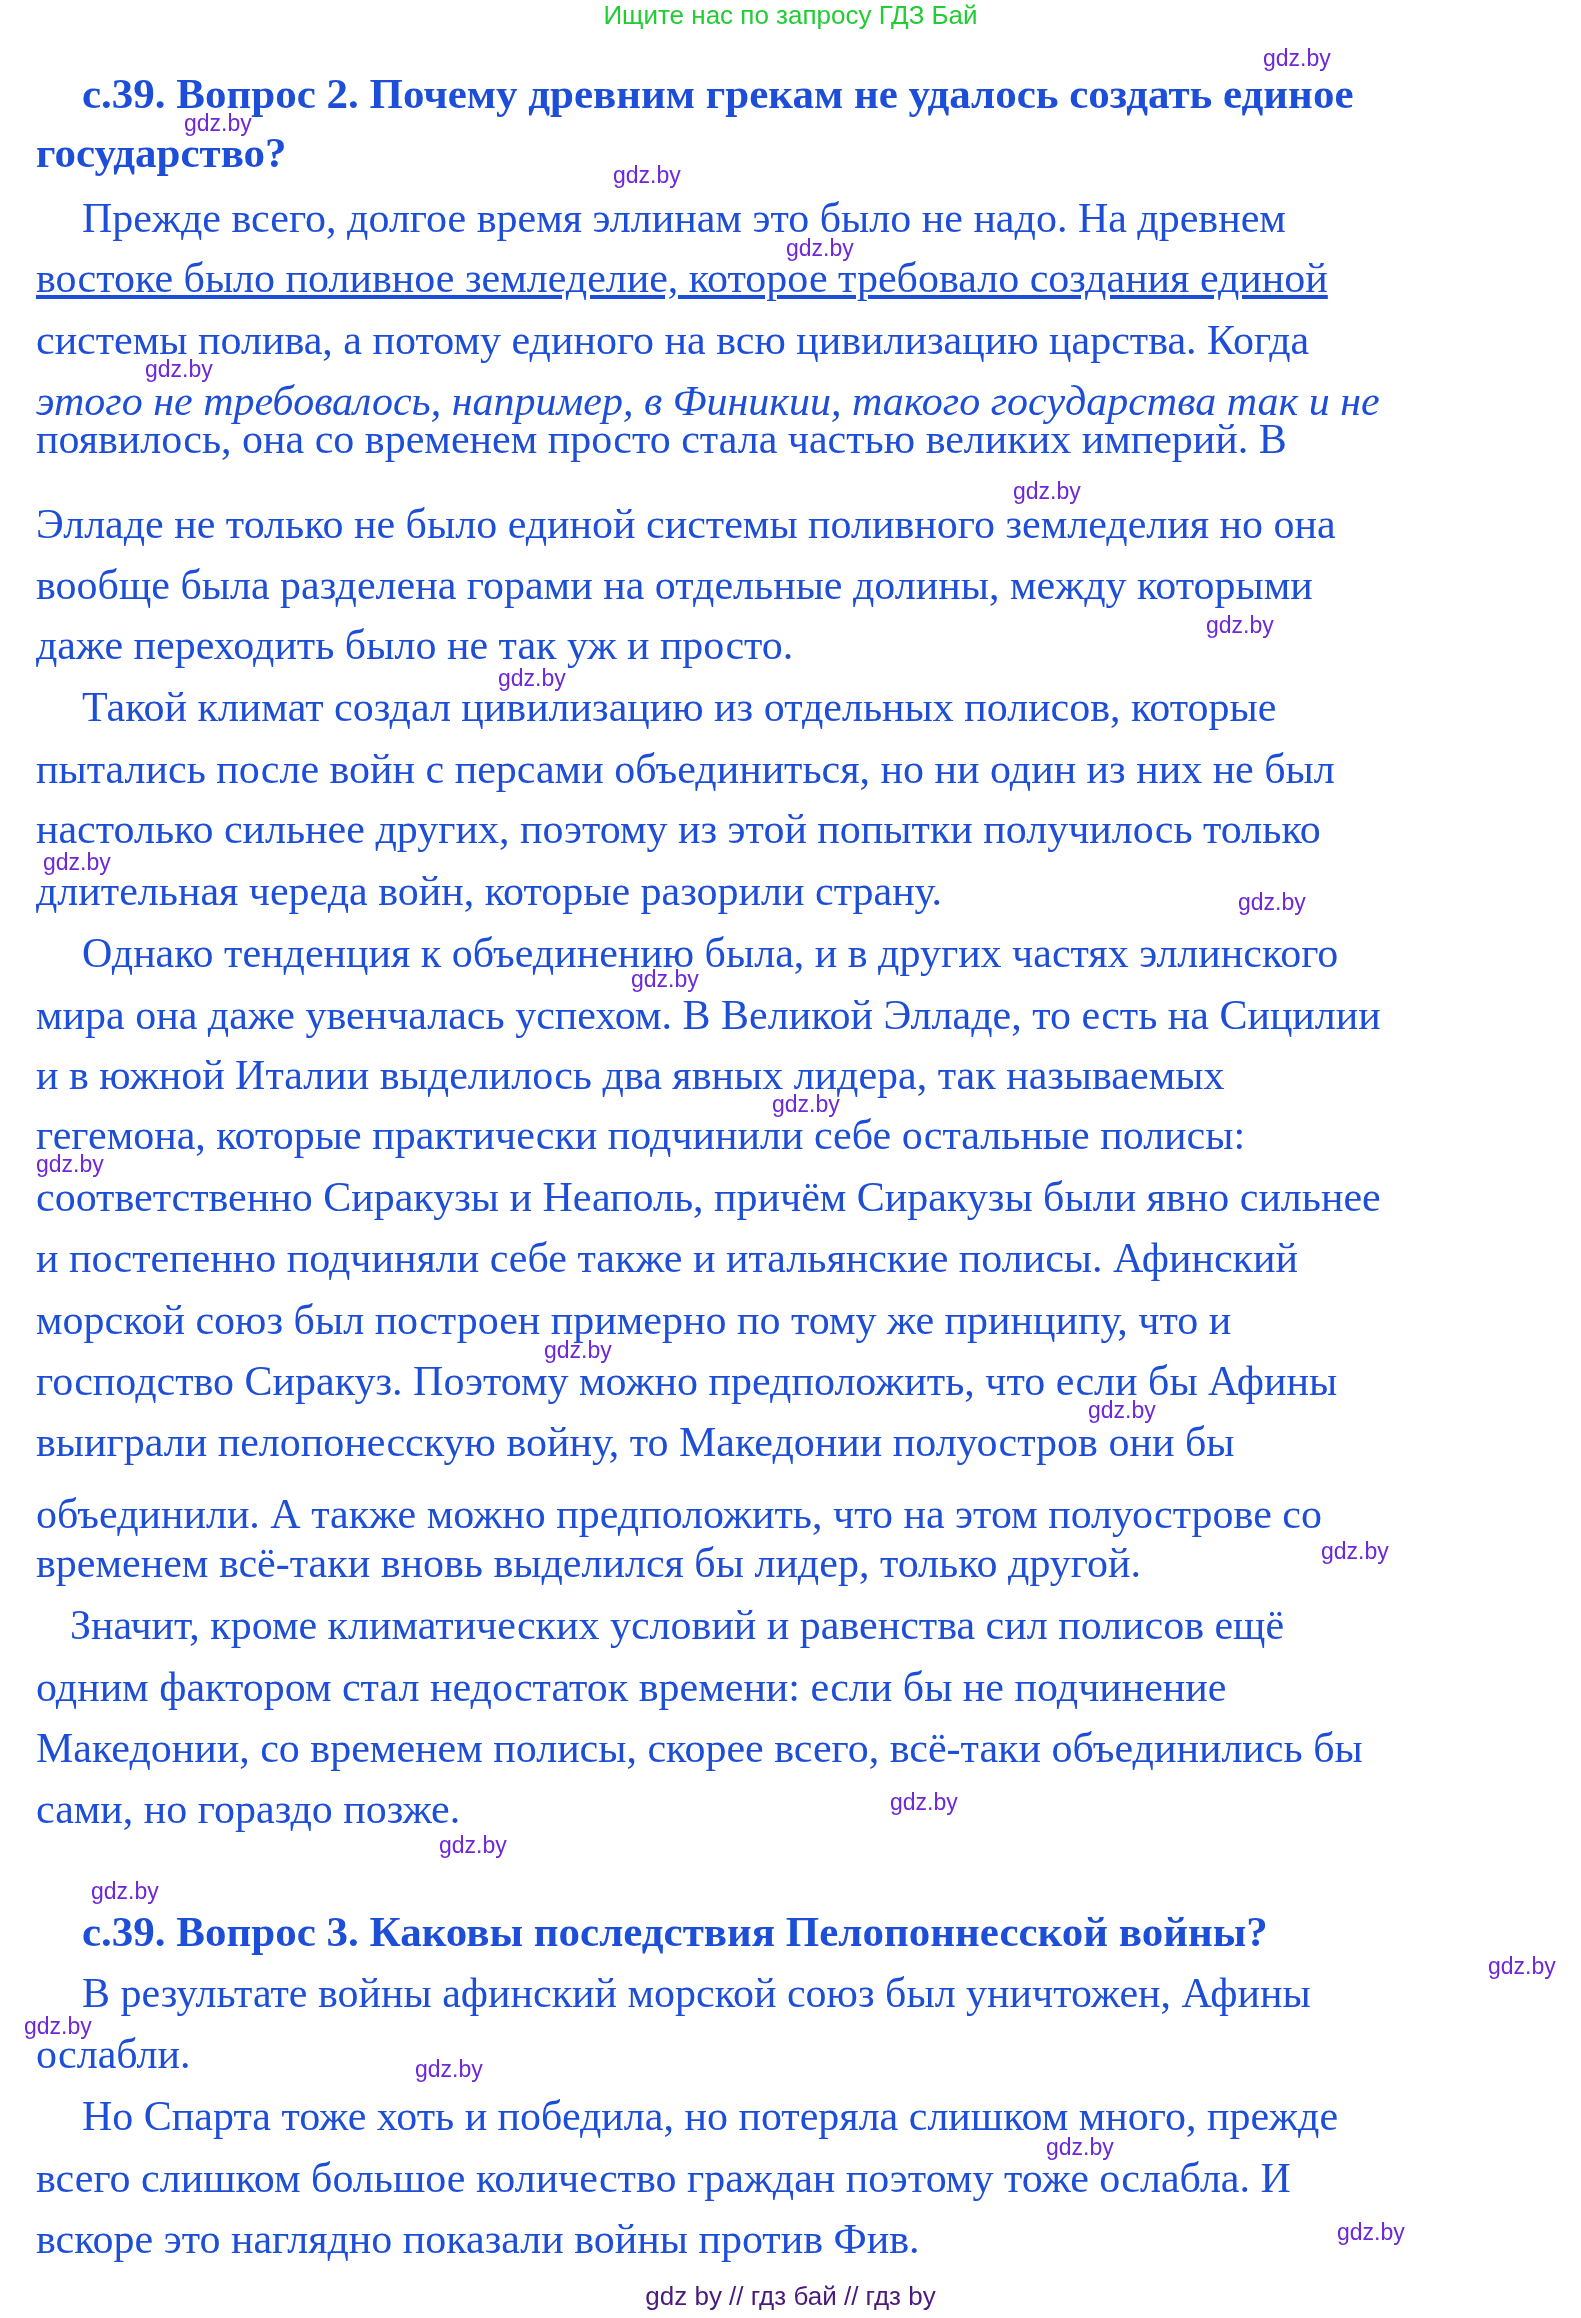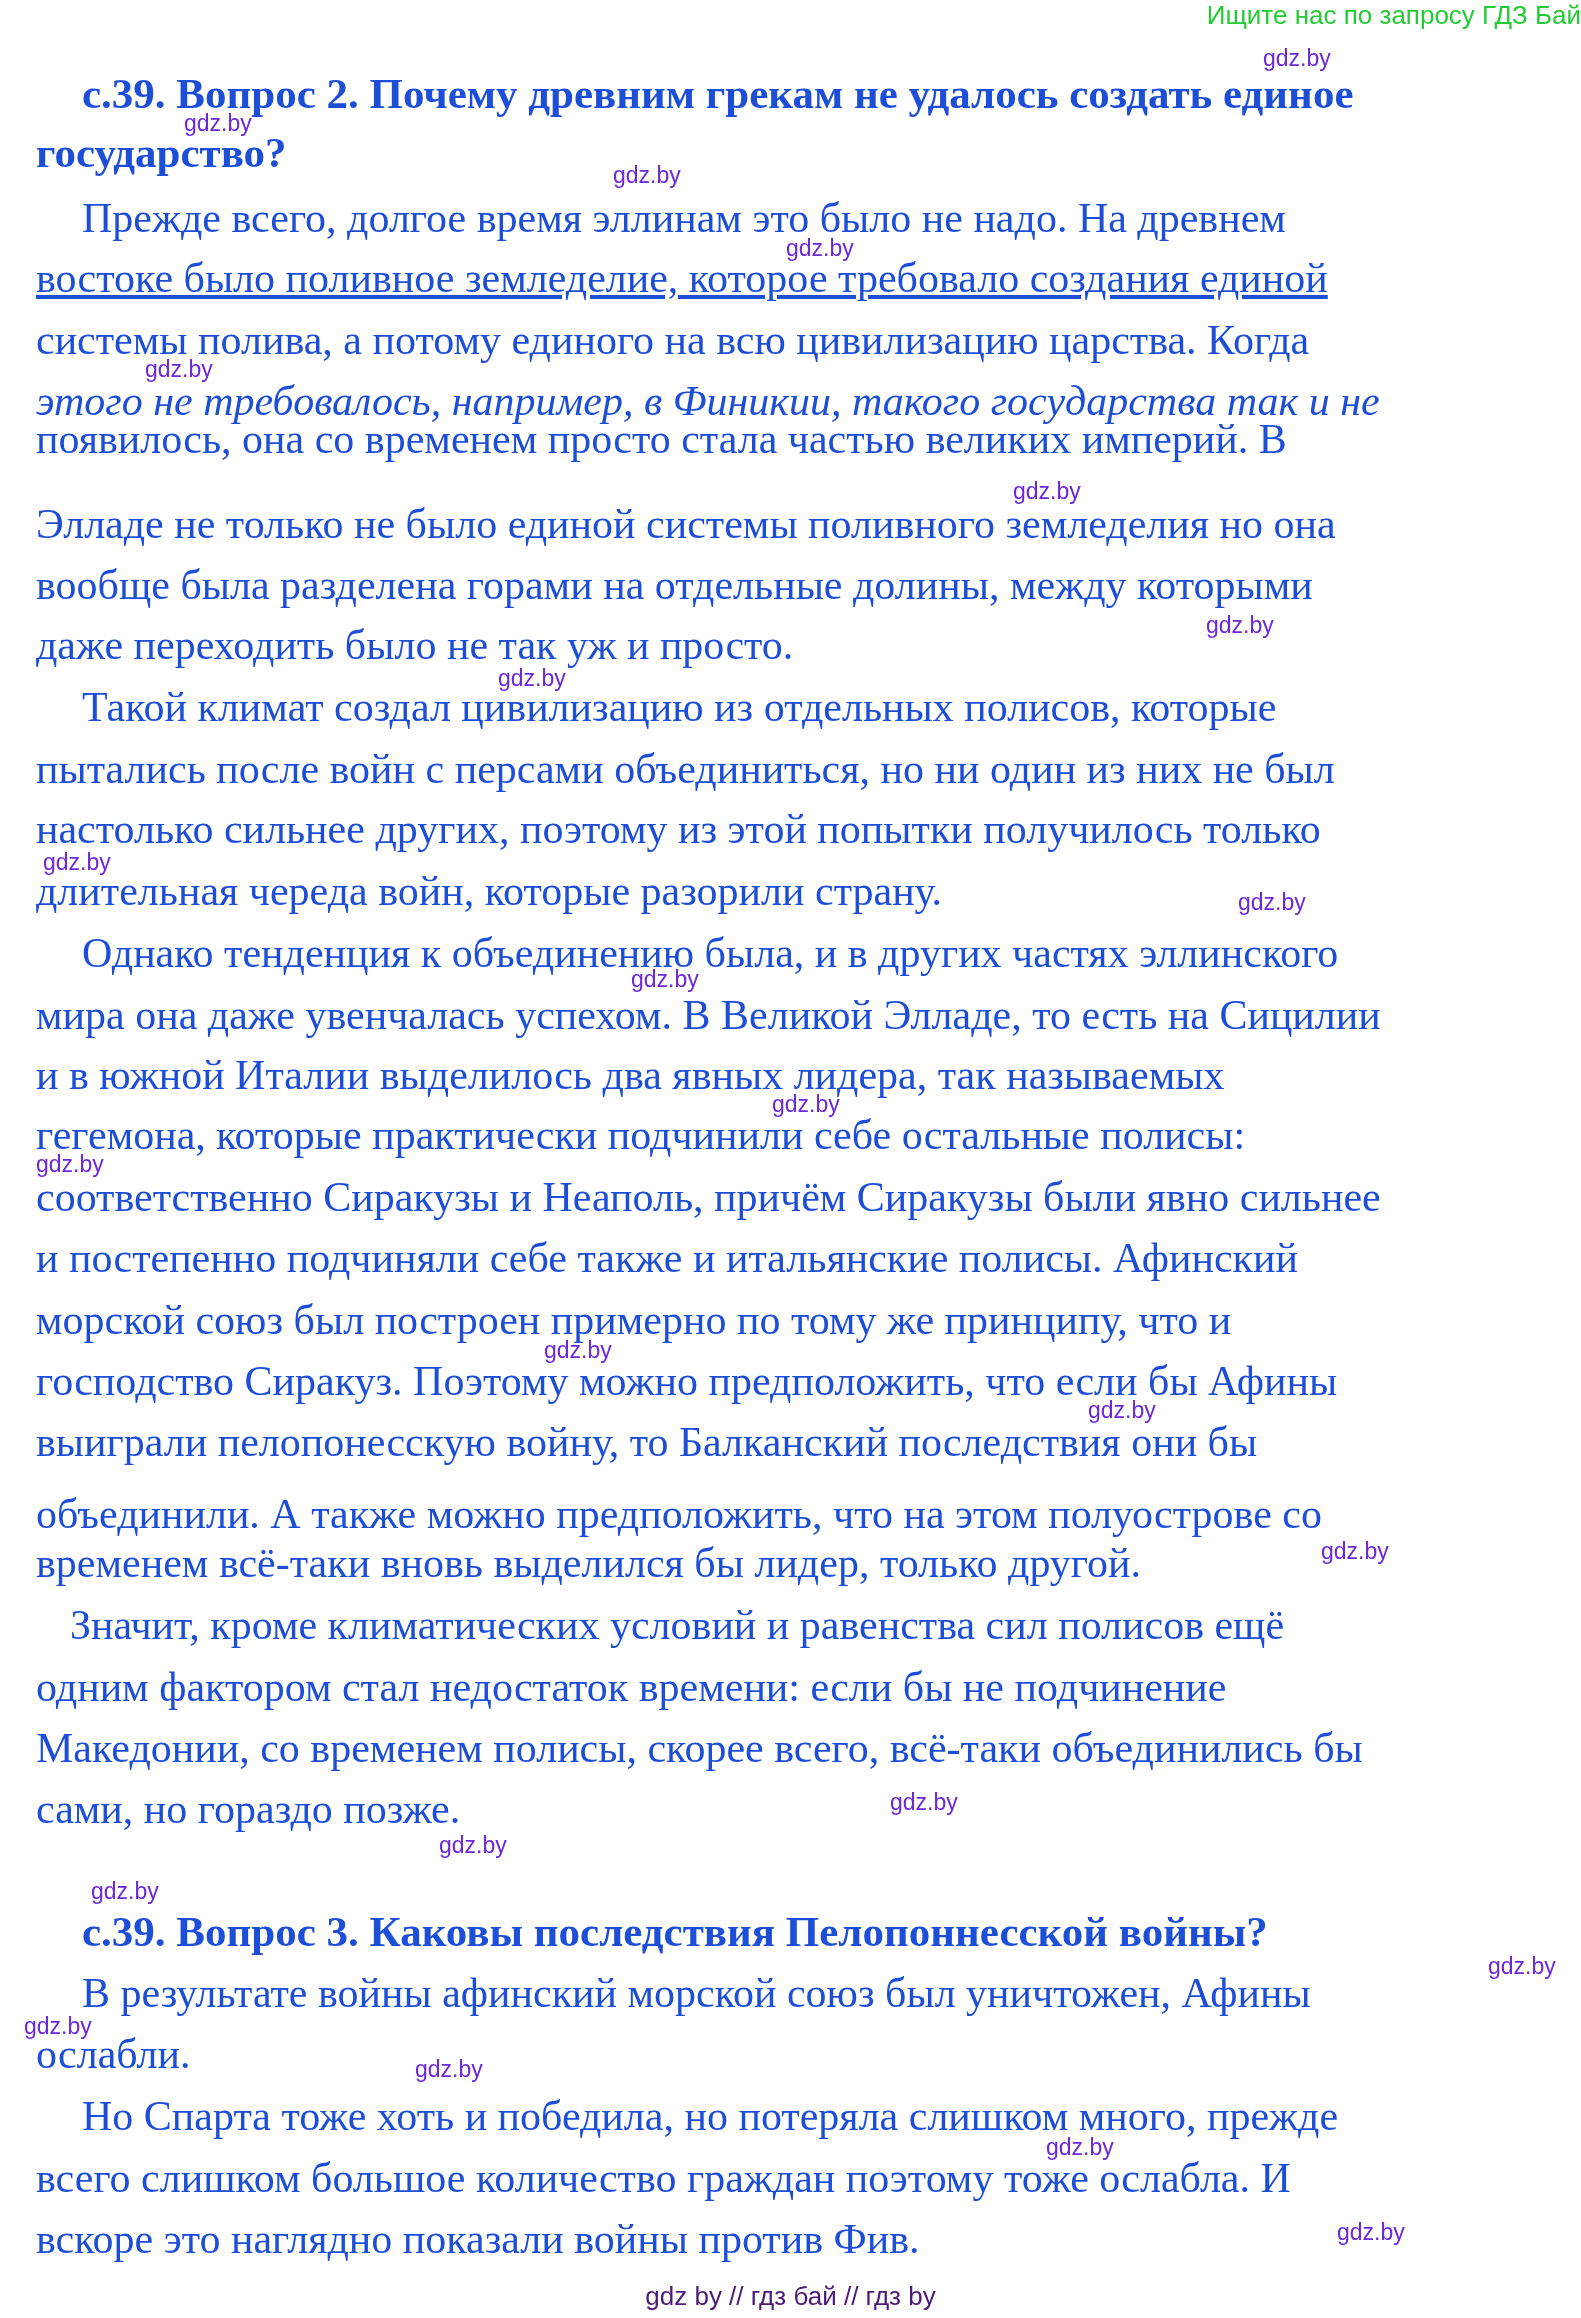--- a/index.html
+++ b/index.html
@@ -1,19 +1,19 @@
 <!DOCTYPE html>
 <html style="font-size:12.7px"><head>
 <meta charset="utf-8">
 <style>
   html, body { margin: 0; padding: 0; background: #ffffff; }
   body { width: 1581px; height: 2319px; position: relative; overflow: hidden; }
   .banner {
     position: absolute; left: 0; width: 1581px; top: 0; height: 32px;
-    text-align: right; color: #22cc33;
+    text-align: center; color: #22cc33;
     font-family: "Liberation Sans", sans-serif; font-size: 26px; line-height: 30px;
   }
   .line {
     position: absolute; left: 36px; white-space: nowrap; color: #1d4ed8;
     font-family: "Liberation Serif", serif; font-size: 42px; line-height: 48px;
     transform-origin: 0 50%;
   }
   .line.h { font-weight: bold; font-size: 43px; }
   .wm {
     position: absolute; color: #6d28d9; white-space: nowrap;
@@ -47,21 +47,21 @@
 <div class="line" style="top:867px;">длительная череда войн, которые разорили страну.</div>
 
 <div class="line" style="left:82px;top:929px;">Однако тенденция к объединению была, и в других частях эллинского</div>
 <div class="line" style="top:991px;">мира она даже увенчалась успехом. В Великой Элладе, то есть на Сицилии</div>
 <div class="line" style="top:1051px;">и в южной Италии выделилось два явных лидера, так называемых</div>
 <div class="line" style="top:1111px;">гегемона, которые практически подчинили себе остальные полисы:</div>
 <div class="line" style="top:1173px;">соответственно Сиракузы и Неаполь, причём Сиракузы были явно сильнее</div>
 <div class="line" style="top:1234px;">и постепенно подчиняли себе также и итальянские полисы. Афинский</div>
 <div class="line" style="top:1296px;">морской союз был построен примерно по тому же принципу, что и</div>
 <div class="line" style="top:1357px;">господство Сиракуз. Поэтому можно предположить, что если бы Афины</div>
-<div class="line" style="top:1418px;">выиграли пелопонесскую войну, то Балканский последствия они бы</div>
+<div class="line" style="top:1418px;">выиграли пелопонесскую войну, то Македонии полуостров они бы</div>
 <div class="line" style="top:1490px;">объединили. А также можно предположить, что на этом полуострове со</div>
 <div class="line" style="top:1539px;">временем всё-таки вновь выделился бы лидер, только другой.</div>
 
 <div class="line" style="left:70px;top:1601px;">Значит, кроме климатических условий и равенства сил полисов ещё</div>
 <div class="line" style="top:1663px;">одним фактором стал недостаток времени: если бы не подчинение</div>
 <div class="line" style="top:1724px;">Македонии, со временем полисы, скорее всего, всё-таки объединились бы</div>
 <div class="line" style="top:1785px;">сами, но гораздо позже.</div>
 
 <div class="line h" style="left:82px;top:1908px;">с.39. Вопрос 3. Каковы последствия Пелопоннесской войны?</div>
 

